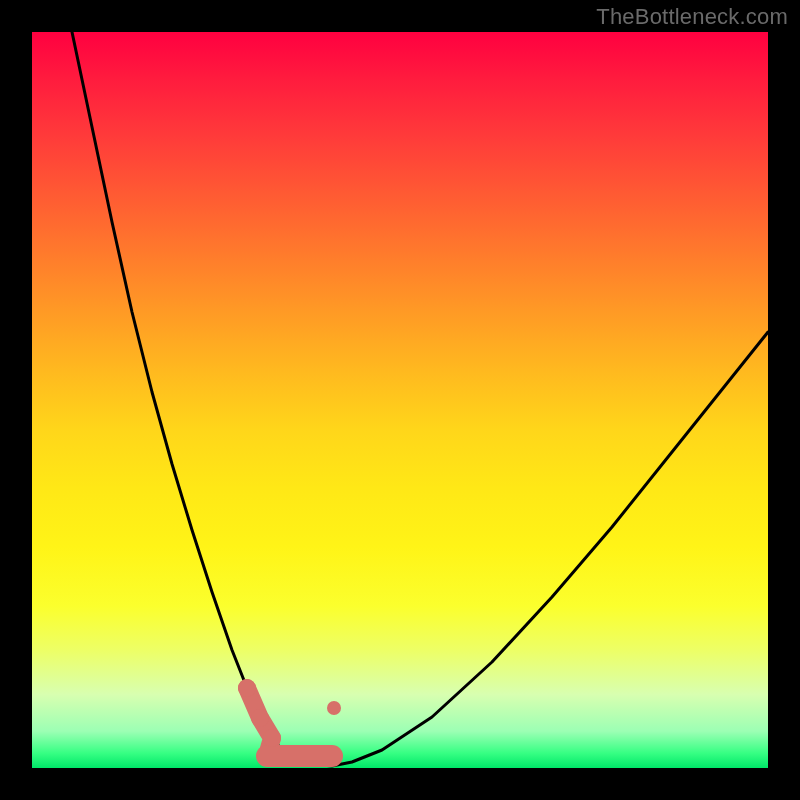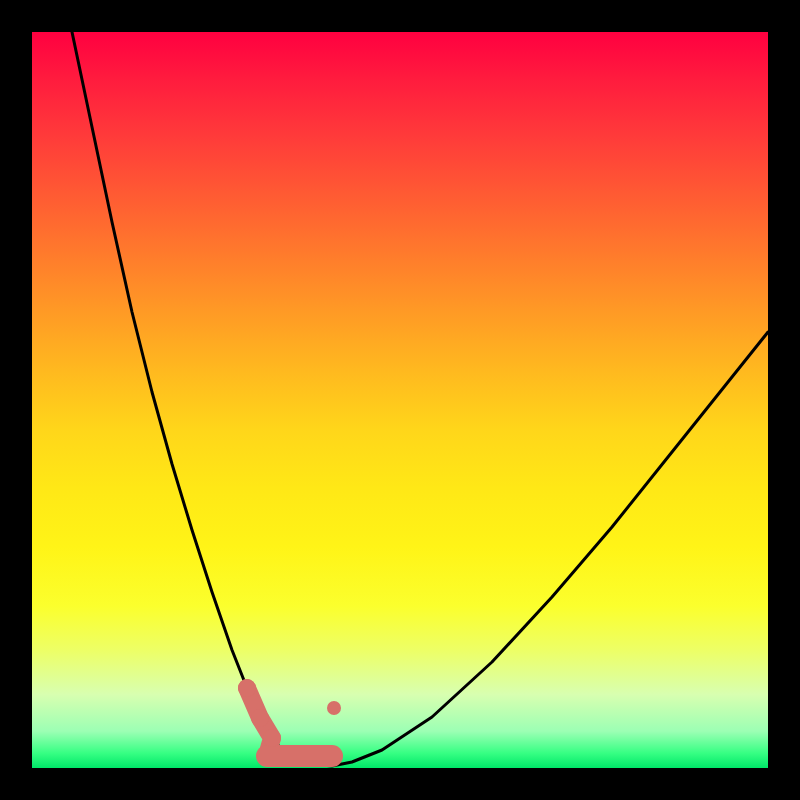--- a/index.html
+++ b/index.html
@@ -79,13 +79,14 @@
           <line x1="235" y1="724" x2="300" y2="724" stroke="#d77069" stroke-width="22" stroke-linecap="round"></line>
         </g>
       <g id="markers-group">
           <circle cx="215" cy="656" r="9" fill="#d77069"></circle>
           <circle cx="228" cy="686" r="9" fill="#d77069"></circle>
           <circle cx="240" cy="706" r="9" fill="#d77069"></circle>
           <circle cx="302" cy="676" r="7" fill="#d77069"></circle>
         </g>
     </svg>
   </div>
+  <div class="watermark">TheBottleneck.com</div>
 </div>
 
 </body></html>

